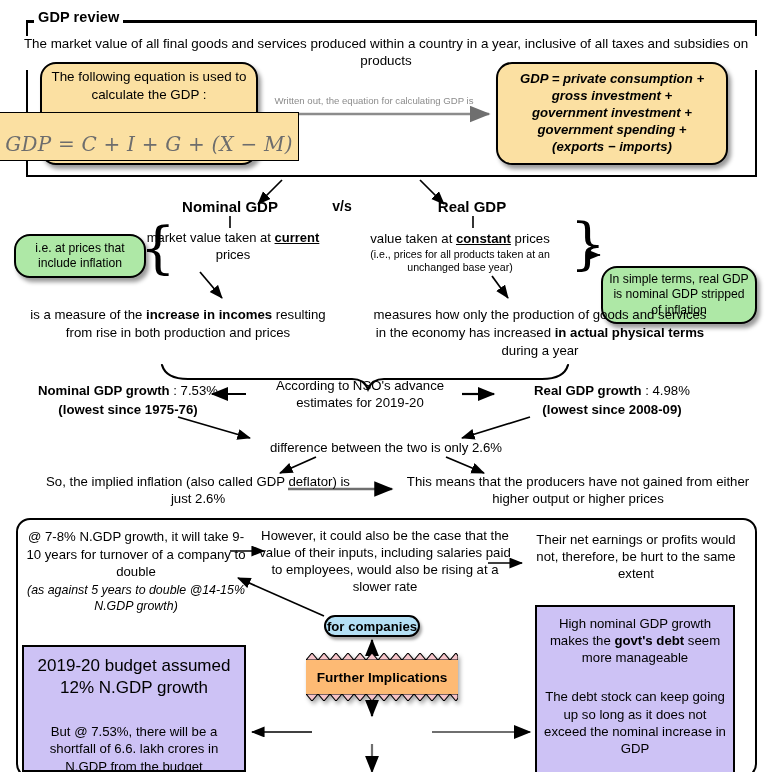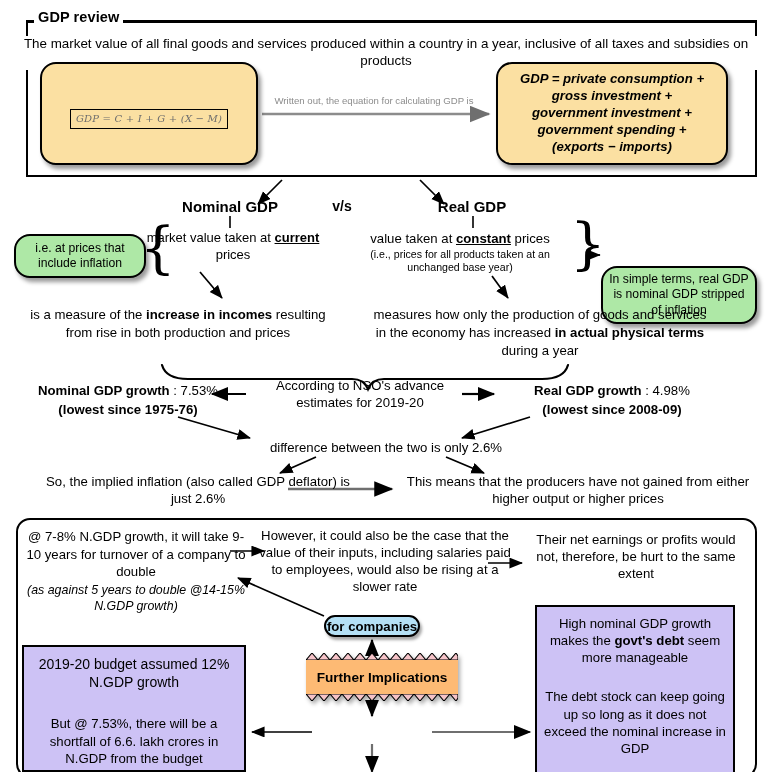--- a/index.html
+++ b/index.html
@@ -39,22 +39,22 @@
     text-align:center;
     box-shadow:3px 4px 4px rgba(0,0,0,.40);
   }
   .orange{background:#fbe0a2;}
   .green{background:#aee8a6;}
 
   #eq-box{left:40px;top:62px;width:218px;height:103px;flex-direction:column;padding:8px 6px 6px;}
   #eq-box .cap{font-size:13.4px;line-height:1.28;font-weight:normal;}
   #eq-formula{
     margin-top:9px;border:1.6px solid #000;background:#fbe0a2;
-    padding:3px 5px 4px;font-family:"DejaVu Serif", serif;font-style:italic;
-    font-size:10px;color:#6d6d6d;white-space:nowrap;letter-spacing:.2px;
+    padding:19px 5px 4px;font-family:"DejaVu Serif", serif;font-style:italic;
+    font-size:20px;color:#6d6d6d;white-space:nowrap;letter-spacing:.2px;
   }
 
   #eq-out-box{left:496px;top:62px;width:232px;height:103px;padding:6px 20px;}
   #eq-out-box .txt{font-style:italic;font-weight:bold;font-size:13.2px;line-height:1.28;}
 
   #edge-label{
     left:258px;top:96px;width:232px;text-align:center;
     font-size:9.6px;color:#8c8c8c;line-height:1;
   }
 
@@ -95,21 +95,21 @@
   #companies-double{left:24px;top:528px;width:224px;text-align:center;font-size:13.2px;line-height:1.34;}
   #companies-double .ital{font-style:italic;font-size:12.4px;display:block;line-height:1.28;margin-top:2px;}
 
   #however{left:256px;top:527px;width:258px;text-align:center;font-size:13.2px;line-height:1.3;}
   #netearn{left:524px;top:531px;width:224px;text-align:center;font-size:13.2px;line-height:1.3;}
 
   #purple-left{
     left:22px;top:645px;width:224px;height:127px;
     border:2.5px solid #000;background:#cdc2f5;padding:8px 4px 0;text-align:center;
   }
-  #purple-left .p1{font-size:14px;line-height:1.3;}
+  #purple-left .p1{font-size:17px;line-height:1.3;}
   #purple-left .p2{font-size:13.2px;line-height:1.3;margin-top:24px;}
 
   #purple-right{
     left:535px;top:605px;width:200px;height:170px;
     border:2.5px solid #000;background:#cdc2f5;padding:8px 6px 0;text-align:center;
   }
   #purple-right .p1{font-size:13.2px;line-height:1.3;}
   #purple-right .p2{font-size:13.2px;line-height:1.3;margin-top:22px;}
 
   .pill{
@@ -199,20 +199,21 @@
     <line x1="634" y1="752" x2="634" y2="772" stroke="#000" stroke-width="1.6"></line>
   </svg>
 
   <div class="abs" id="top-frame"></div>
   <div class="abs" id="top-frame-topline-left"></div>
   <div class="abs" id="top-frame-topline-right"></div>
   <div class="abs" id="frame-title">GDP review</div>
   <div class="abs" id="intro-line">The market value of all final goods and services produced within a country in a year, inclusive of all taxes and subsidies on products</div>
 
   <div class="abs rbox orange" id="eq-box">
+    <div class="cap">The following equation is used to calculate the GDP :</div>
     <div id="eq-formula">GDP = C + I + G + (X − M)</div>
   </div>
 
   <div class="abs" id="edge-label">Written out, the equation for calculating GDP is</div>
 
   <div class="abs rbox orange" id="eq-out-box">
     <div class="txt">GDP = private consumption + gross investment + government investment + government spending + (exports − imports)</div>
   </div>
 
   <div class="abs hdr" id="nominal-hdr">Nominal GDP</div>

